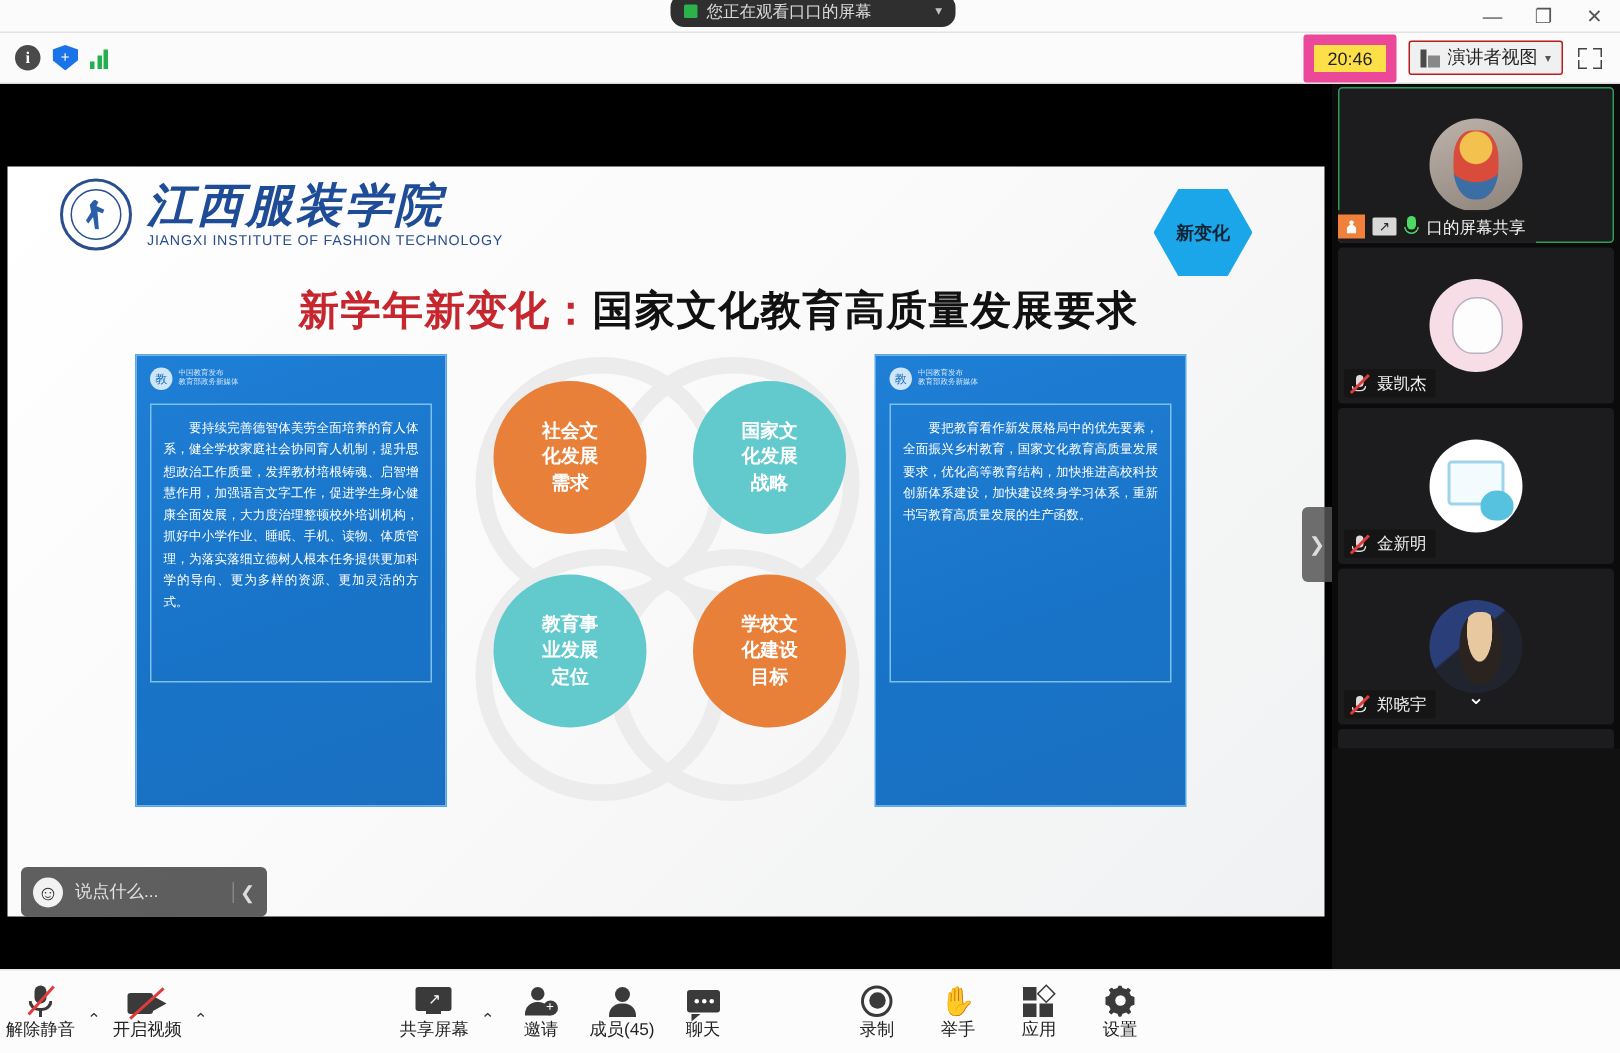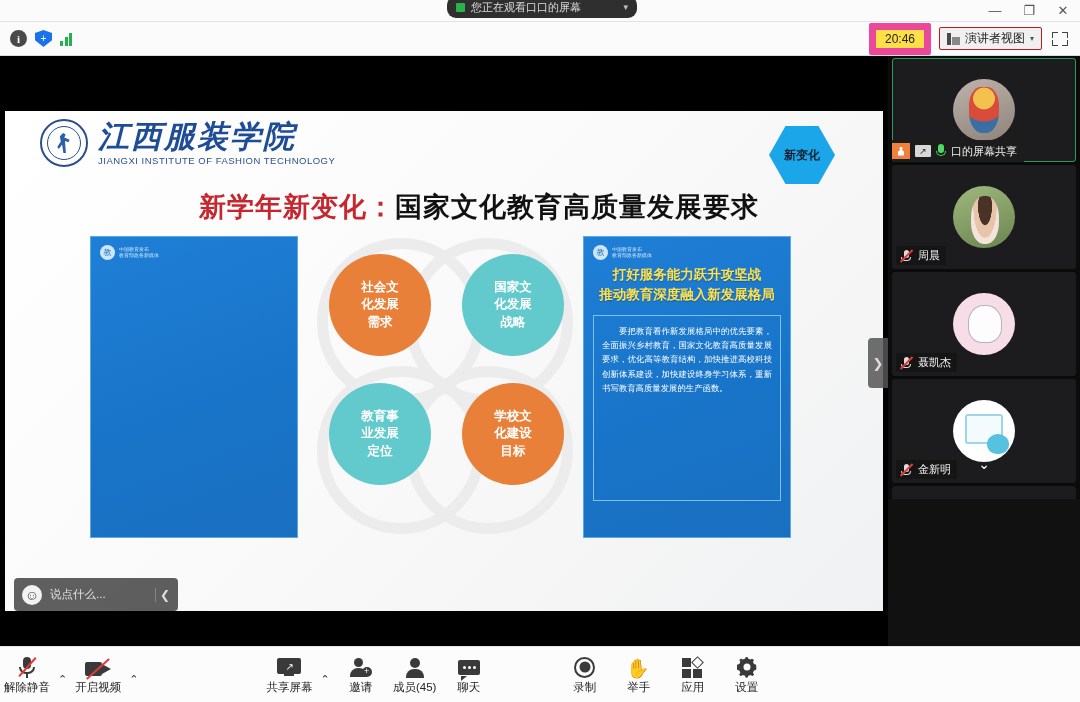--- a/index.html
+++ b/index.html
@@ -392,20 +392,21 @@
       <div class="slide-title">
         <span class="red">新学年新变化：</span><span class="dark">国家文化教育高质量发展要求</span>
       </div>
 
       <div class="bluebox left">
         <div class="bb-logo">
           <span class="bb-dot">教</span>
           <span class="bb-lbl" style="white-space: pre-line;">中国教育发布
 教育部政务新媒体</span>
         </div>
+        <div class="bb-body">要持续完善德智体美劳全面培养的育人体系，健全学校家庭社会协同育人机制，提升思想政治工作质量，发挥教材培根铸魂、启智增慧作用，加强语言文字工作，促进学生身心健康全面发展，大力度治理整顿校外培训机构，抓好中小学作业、睡眠、手机、读物、体质管理，为落实落细立德树人根本任务提供更加科学的导向、更为多样的资源、更加灵活的方式。</div>
       </div>
 
       <div class="circles">
         <div class="petal p1"></div>
         <div class="petal p2"></div>
         <div class="petal p3"></div>
         <div class="petal p4"></div>
         <div class="circ c1" style="white-space: pre-line;">社会文
 化发展
 需求</div>
@@ -419,22 +420,20 @@
 业发展
 定位</div>
       </div>
 
       <div class="bluebox right">
         <div class="bb-logo">
           <span class="bb-dot">教</span>
           <span class="bb-lbl" style="white-space: pre-line;">中国教育发布
 教育部政务新媒体</span>
         </div>
-        <div class="bb-head" style="white-space: pre-line;">打好服务能力跃升攻坚战
-推动教育深度融入新发展格局</div>
         <div class="bb-body">要把教育看作新发展格局中的优先要素，全面振兴乡村教育，国家文化教育高质量发展要求，优化高等教育结构，加快推进高校科技创新体系建设，加快建设终身学习体系，重新书写教育高质量发展的生产函数。</div>
       </div>
     </div>
 
     <div class="chatbar">
       <div class="chat-emoji">☺</div>
       <div class="chat-ph">说点什么...</div>
       <div class="chat-collapse">❮</div>
     </div>
 
@@ -449,31 +448,20 @@
         <span class="icon-person-orange"></span>
         <span class="icon-screen"></span>
         <span class="icon-mic-green">
             <span class="b"></span>
             <span class="s"></span>
           </span>
         <span>口的屏幕共享</span>
       </div>
     </div>
 
-    <div class="tile">
-      <div class="avatar av2"></div>
-      <div class="tag">
-        <span class="mic-muted">
-            <span class="body"></span>
-            <span class="stand"></span>
-            <span class="slash"></span>
-          </span>
-        <span>周晨</span>
-      </div>
-    </div>
 
     <div class="tile">
       <div class="avatar av4"></div>
       <div class="tag">
         <span class="mic-muted">
             <span class="body"></span>
             <span class="stand"></span>
             <span class="slash"></span>
           </span>
         <span>聂凯杰</span>
@@ -485,20 +473,31 @@
       <div class="tag">
         <span class="mic-muted">
             <span class="body"></span>
             <span class="stand"></span>
             <span class="slash"></span>
           </span>
         <span>金新明</span>
       </div>
     </div>
 
+    <div class="tile">
+      <div class="avatar av5"></div>
+      <div class="tag">
+        <span class="mic-muted">
+            <span class="body"></span>
+            <span class="stand"></span>
+            <span class="slash"></span>
+          </span>
+        <span>郑晓宇</span>
+      </div>
+    </div>
 
     <div class="tile">
       <div class="avatar av6"></div>
     </div>
 
     <div class="rail-scroll">⌄</div>
   </div>
 
   <div class="ctrlbar">
 

